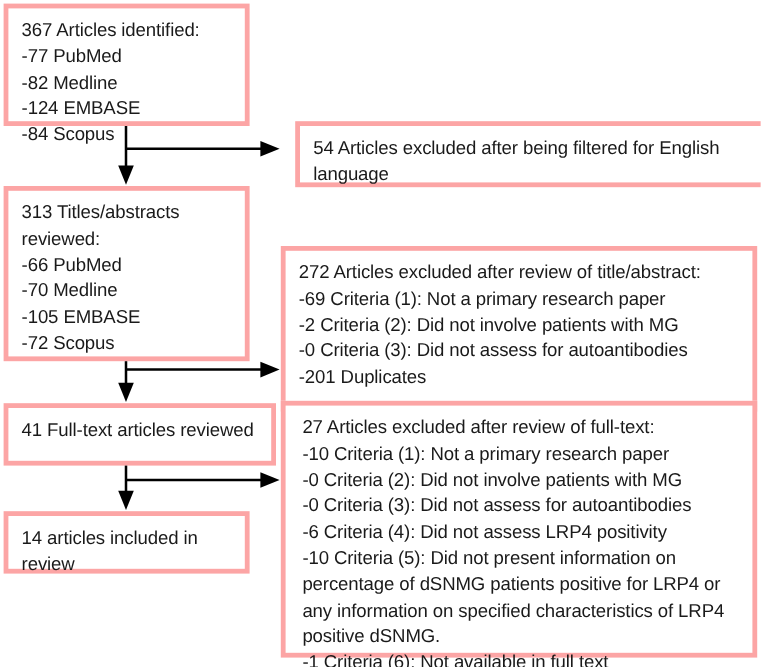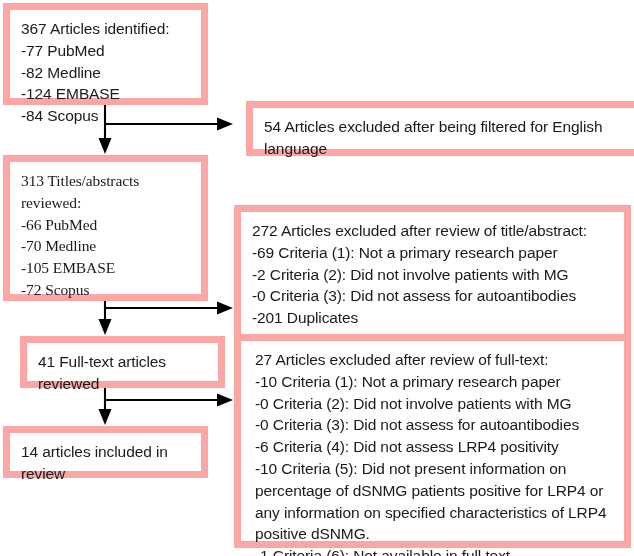--- a/index.html
+++ b/index.html
@@ -15,32 +15,32 @@
     position: relative;
     width: 634px;
     height: 556px;
     background: #ffffff;
     overflow: hidden;
   }
   .box {
     position: absolute;
     box-sizing: border-box;
     background: #ffffff;
-    border: 7px solid #fca5a5;
+    border: 4px solid #fca5a5;
     font-size: 15.5px;
     line-height: 21.8px;
     color: #1a1a1a;
     white-space: pre-line;
     padding: 8px 0 0 11px;
     letter-spacing: -0.1px;
   }
   
   #box-identified { left: 3px;  top: 3px;   width: 205px; height: 102px; }
-  #box-titles     { left: 3px;  top: 155px; width: 205px; height: 146px; font-family: Liberation Serif, serif; }
-  #box-fulltext   { left: 20px;  top: 336px; width: 205px; height: 52px;  }
+  #box-titles     { left: 3px;  top: 155px; width: 205px; height: 146px; }
+  #box-fulltext   { left: 3px;  top: 336px; width: 227px; height: 52px;  }
   #box-included   { left: 3px;  top: 426px; width: 205px; height: 52px;  }
   
   #box-excl-language { left: 234px; top: 101px; width: 397px; height: 55px; margin-left: 12px;  }
   #box-excl-abstract { left: 234px; top: 205px; width: 397px; height: 138px; }
   #box-excl-fulltext { left: 234px; top: 334px; width: 397px; height: 214px; padding-left: 14px; }
 
   
   #connectors {
     position: absolute;
     left: 0; top: 0;

